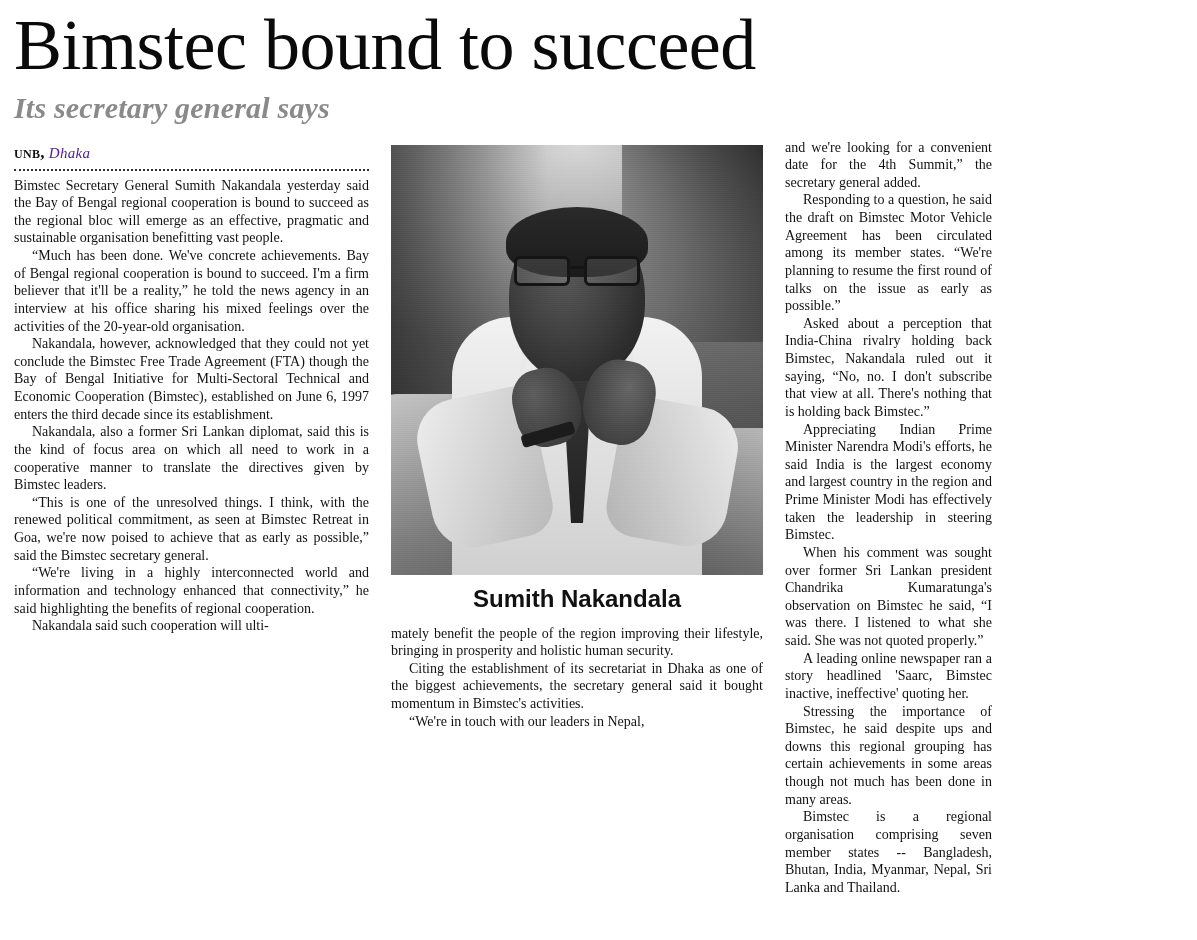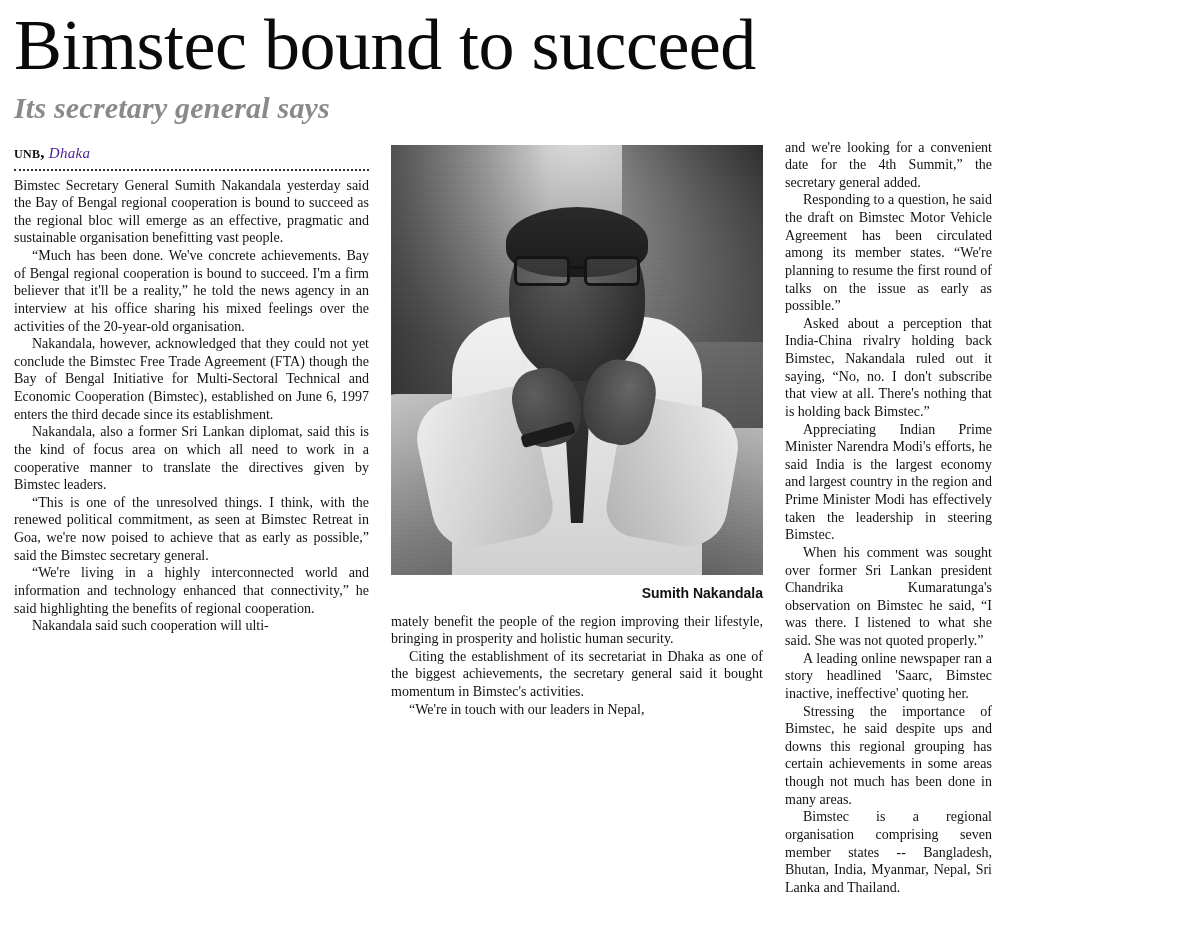--- a/index.html
+++ b/index.html
@@ -249,24 +249,24 @@
     transform: rotate(-16deg);
   }
   .photo .grain {
     position: absolute;
     inset: 0;
     background-image:
       repeating-linear-gradient(0deg, rgba(255,255,255,0.025) 0 1px, rgba(0,0,0,0.025) 1px 2px);
     mix-blend-mode: overlay;
   }
   .caption {
-    text-align: right;
+    text-align: center;
     font-family: "Liberation Sans", sans-serif;
     font-weight: bold;
-    font-size: 14px;
+    font-size: 24px;
     color: #111;
     margin: 10px 0 12px 0;
   }
 </style>
 </head>
 <body>
 
 <div class="page">
 
   <h1 class="headline">Bimstec bound to succeed</h1>

